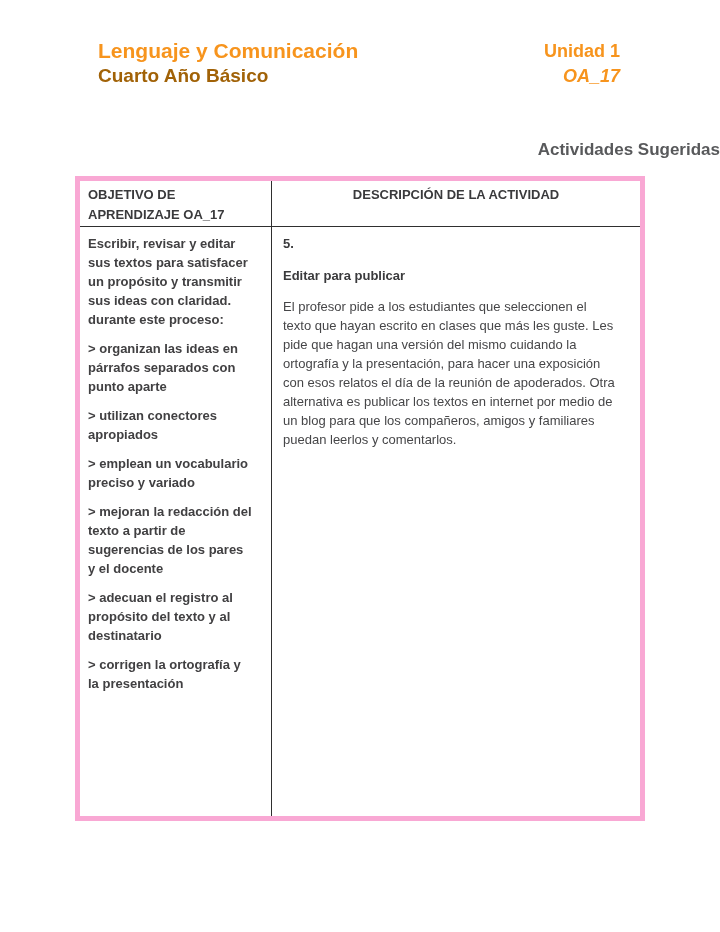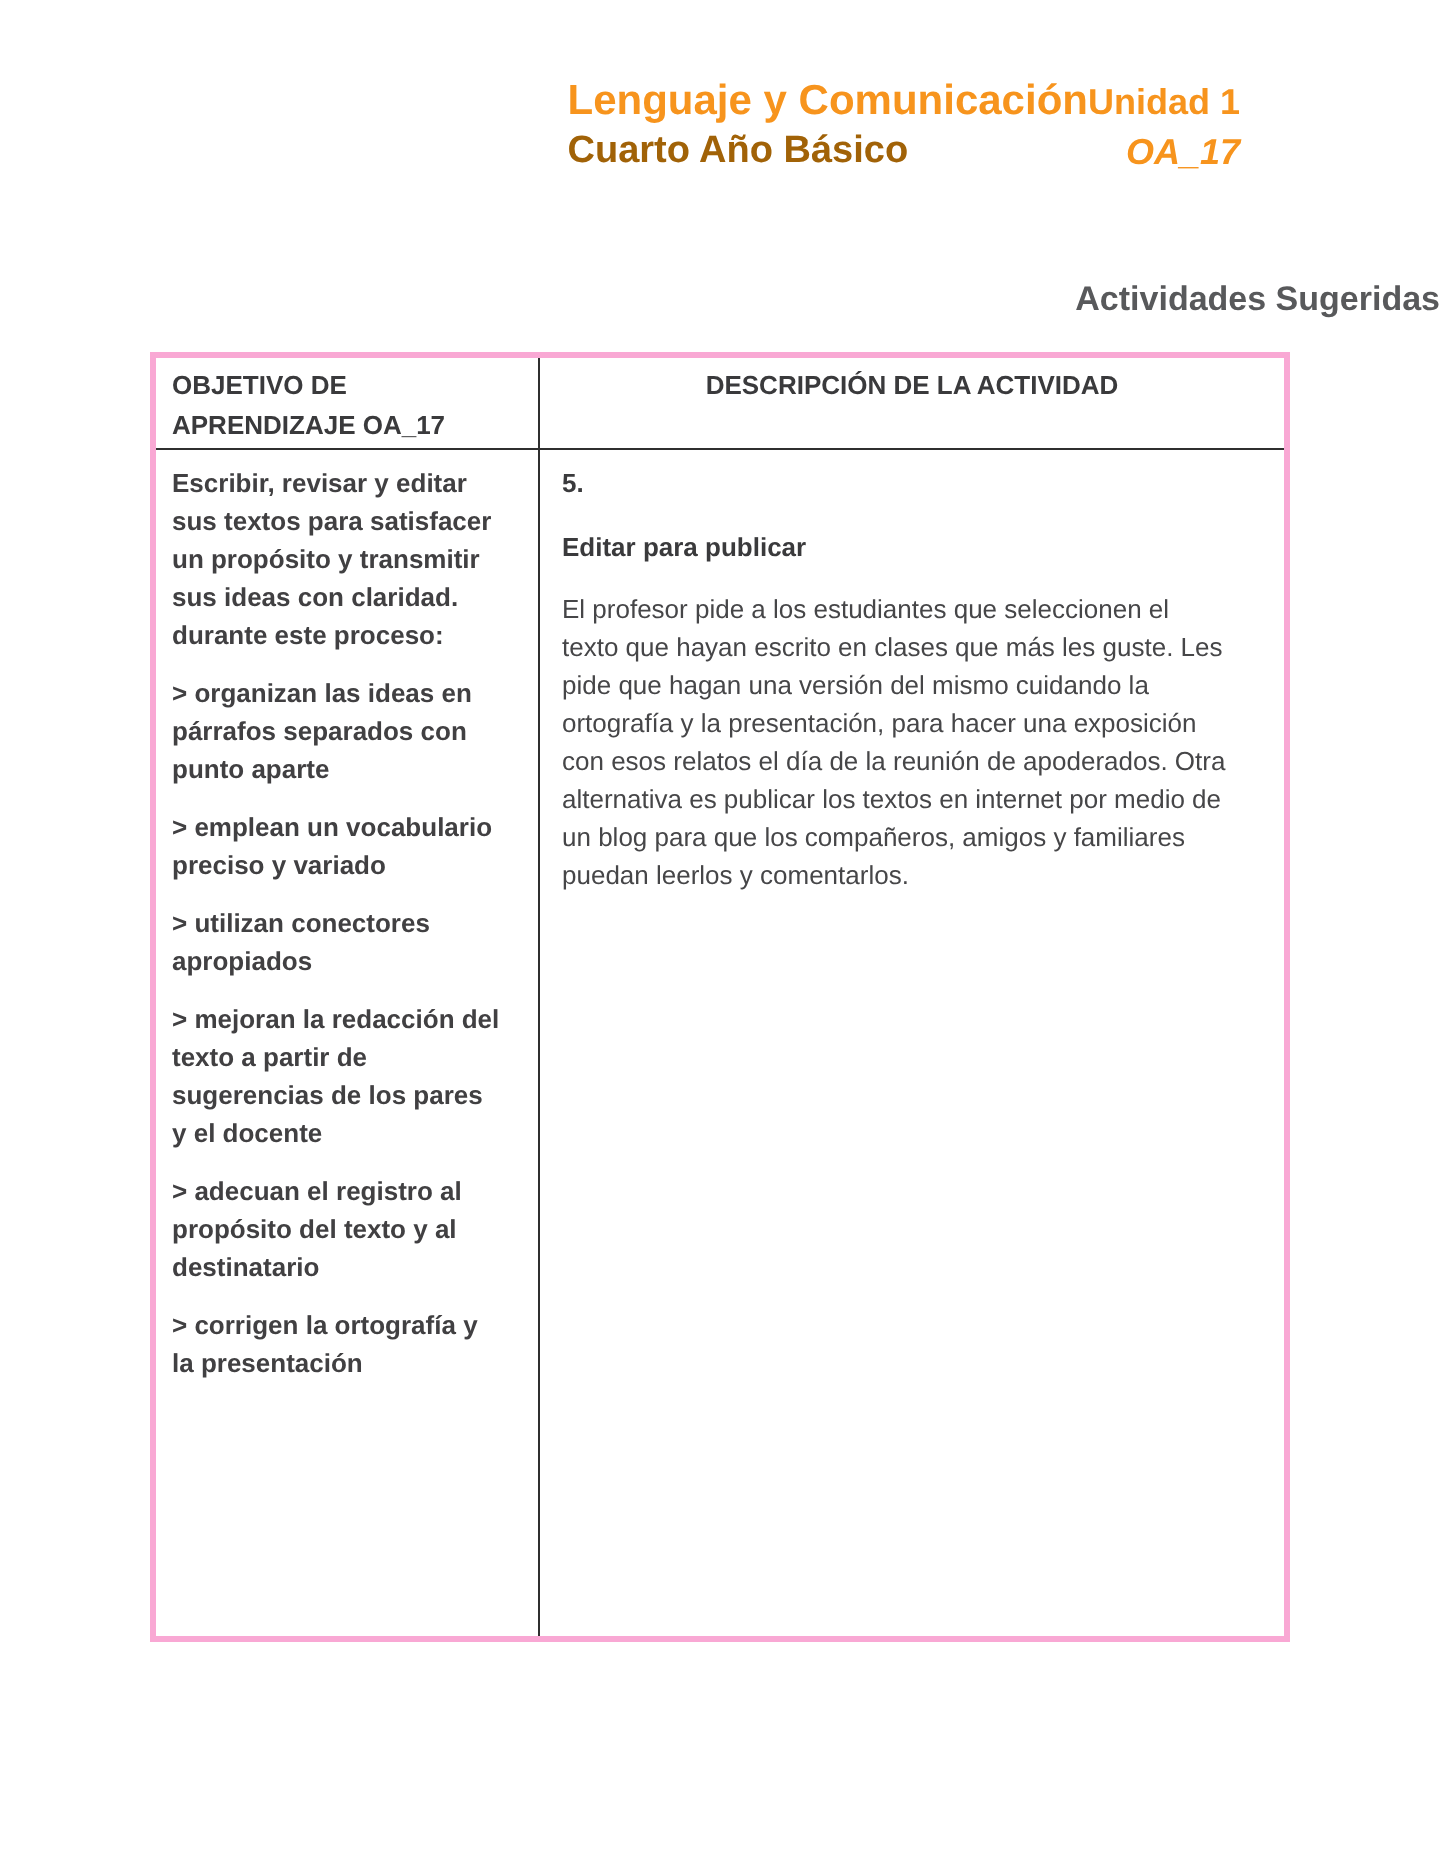--- a/index.html
+++ b/index.html
@@ -17,21 +17,21 @@
   .page {
     position: relative;
     width: 720px;
     height: 932px;
     background: #ffffff;
   }
 
   
   .doc-header {
     display: flex;
-    justify-content: flex-end;
+    justify-content: space-between;
     align-items: flex-start;
     padding: 38px 100px 0 98px;
   }
   .doc-header .left-block .subject {
     font-size: 21px;
     font-weight: bold;
     color: #f7941d;
     line-height: 26px;
     white-space: nowrap;
   }
@@ -70,21 +70,21 @@
     color: #58595b;
     line-height: 20px;
   }
 
   
   .doc-table {
     box-sizing: border-box;
     width: 570px;
     height: 645px;
     margin: 16px 0 0 75px;
-    border: 3px solid #f9a8d4;
+    border: 5px solid #f9a8d4;
     display: grid;
     grid-template-columns: 192px 1fr;
     grid-template-rows: 46px 1fr;
     font-size: 13px;
     line-height: 19px;
   }
   .cell {
     box-sizing: border-box;
     overflow: hidden;
   }
@@ -157,24 +157,24 @@
 
     <div class="cell col1 body-col1">
       <p>Escribir, revisar y editar
 sus textos para satisfacer
 un propósito y transmitir
 sus ideas con claridad.
 durante este proceso:</p>
       <p>&gt; organizan las ideas en
 párrafos separados con
 punto aparte</p>
+      <p>&gt; utilizan conectores
+apropiados</p>
       <p>&gt; emplean un vocabulario
 preciso y variado</p>
-      <p>&gt; utilizan conectores
-apropiados</p>
       <p>&gt; mejoran la redacción del
 texto a partir de
 sugerencias de los pares
 y el docente</p>
       <p>&gt; adecuan el registro al
 propósito del texto y al
 destinatario</p>
       <p>&gt; corrigen la ortografía y
 la presentación</p>
     </div>

